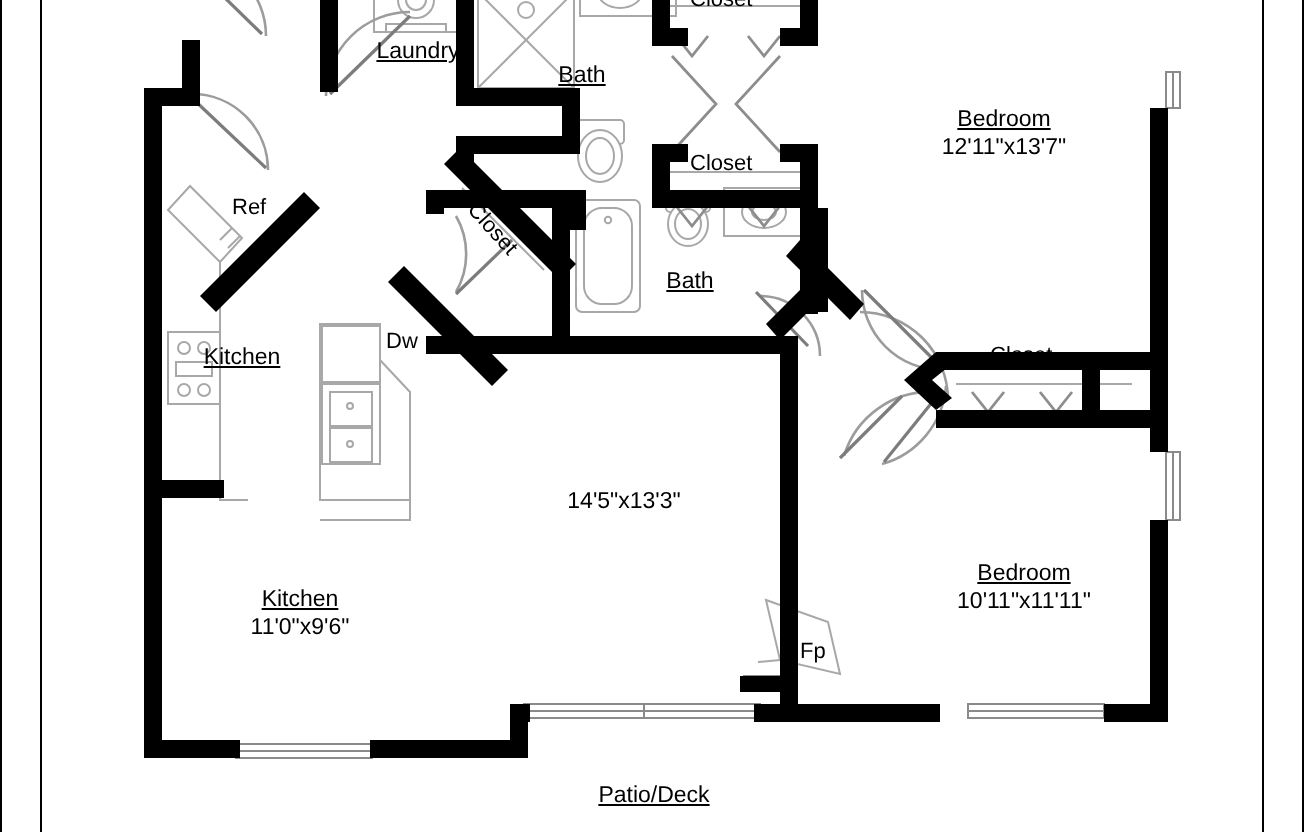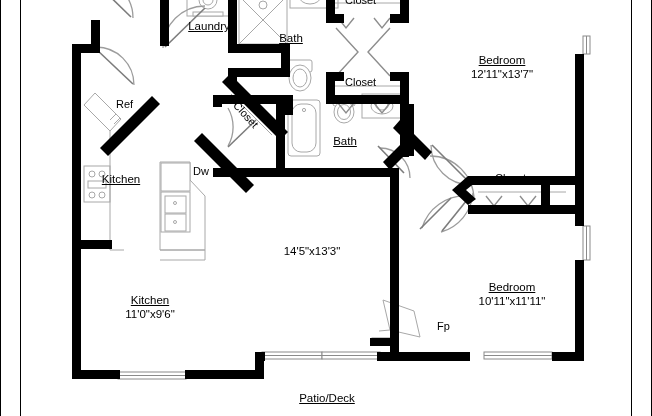--- a/index.html
+++ b/index.html
@@ -363,15 +363,15 @@
   <div class="small-label" style="left:345px; top:76px;">Closet</div>
 
   <div class="rot-label" style="left:240px; top:99px; transform: rotate(48deg);">Closet</div>
 
   <div class="small-label" style="left:495px; top:172px;">Closet</div>
 
   <div class="small-label" style="left:116px; top:98px;">Ref</div>
 
   <div class="small-label" style="left:167px; top:165px;padding-left:26px;">Dw</div>
 
-  <div class="small-label" style="left:400px; top:320px;padding-left:37px;">Fp</div>
+  <div class="small-label" style="left:400px; top:320px;">Fp</div>
 
 </div>
 
 </body></html>

